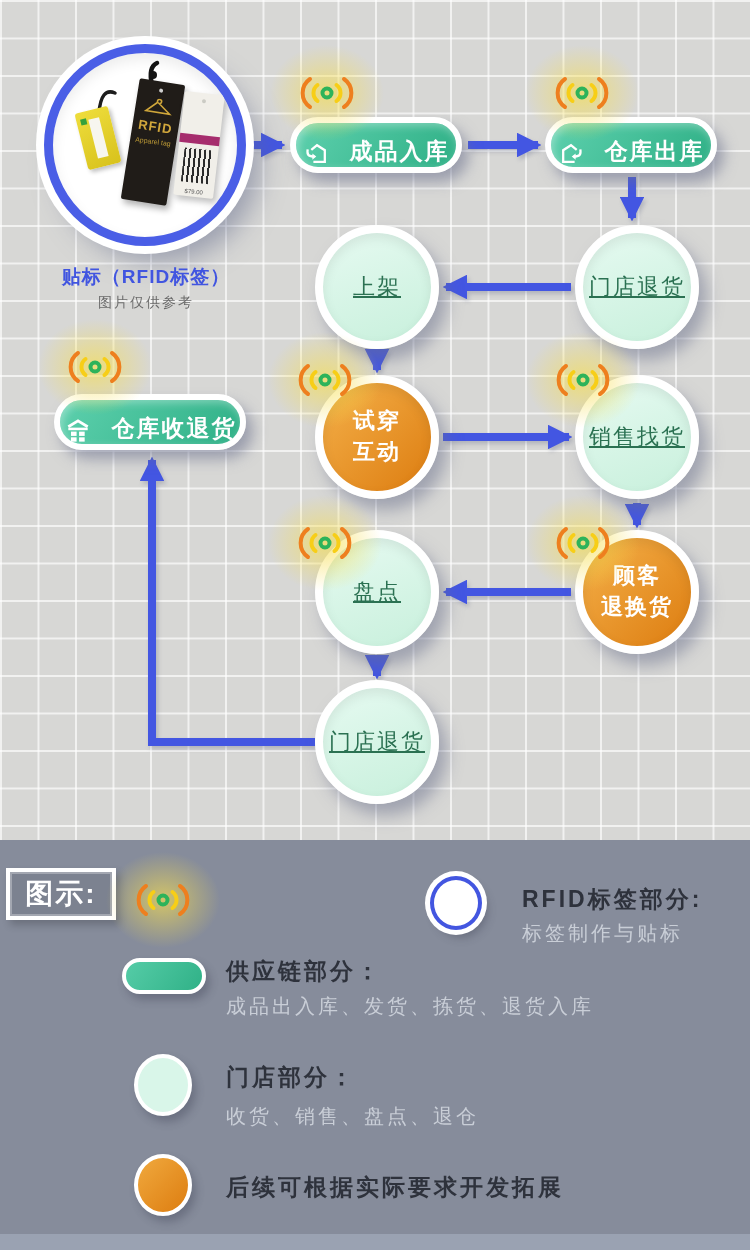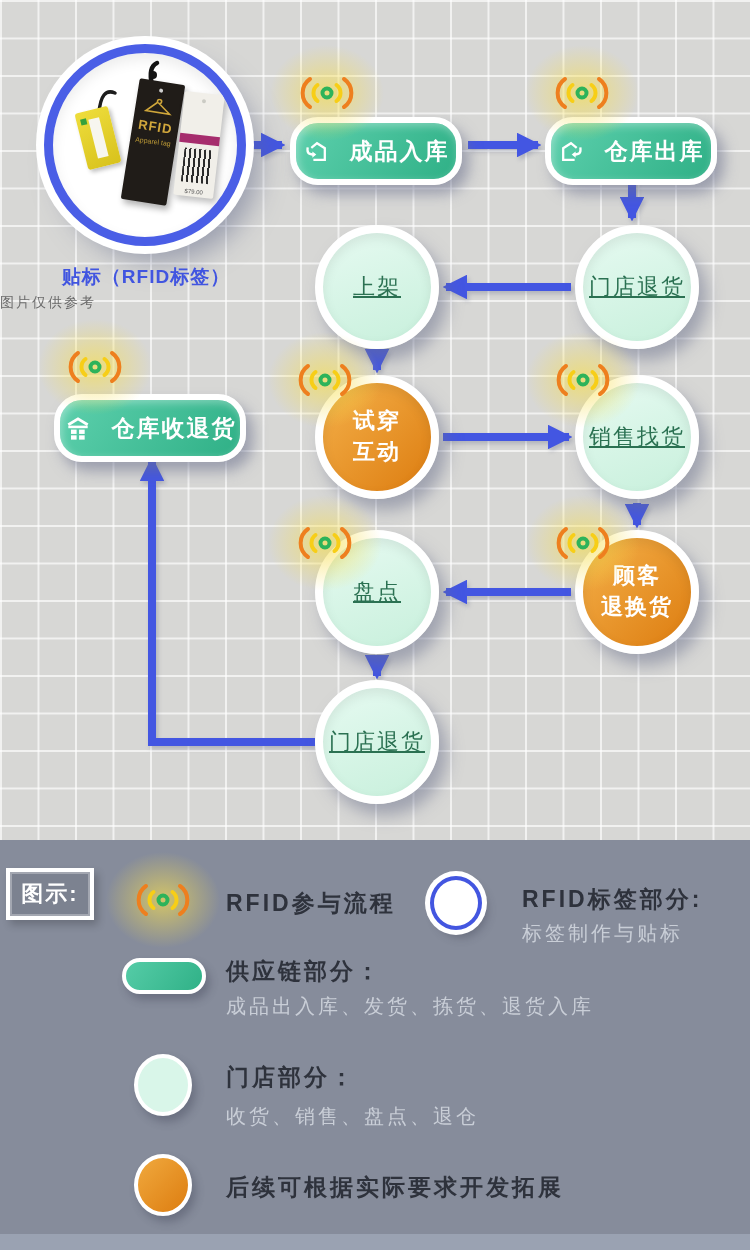--- a/index.html
+++ b/index.html
@@ -37,29 +37,29 @@
   .btag .rfid-sub { color:#bd9a36; font-size:7px; margin-top:4px; transform:rotate(-2deg); }
   .wtag { position:absolute; left:126px; top:40px; width:40px; height:104px; border-radius:2px;
     background:#f1efe9; transform:rotate(6.5deg); box-shadow:3px 4px 6px rgba(0,0,0,.25); }
   .wtag .hole { position:absolute; left:18px; top:6px; width:4px; height:4px; border-radius:50%; background:#cbcbc4; }
   .wtag .stripe { position:absolute; left:0; top:42px; width:40px; height:9px; background:#a62d6d; }
   .wtag .barcode { position:absolute; left:6px; top:56px; width:28px; height:34px;
     background:repeating-linear-gradient(90deg,#2b2b2b 0 2px,transparent 2px 5px); }
   .wtag .price { position:absolute; left:0; bottom:2px; width:40px; text-align:center; font-size:6px; color:#555; }
   .tag-label { position:absolute; left:0; top:264px; width:292px; text-align:center; z-index:2;
     color:#4155e0; font-size:19px; font-weight:bold; letter-spacing:1px; }
-  .tag-sub { position:absolute; left:0; top:294px; width:292px; z-index:2;
+  .tag-sub { position:absolute; left:0; top:294px; width:292px; text-align:center; z-index:2;
     color:#6b6b6b; font-size:14px; letter-spacing:2px; }
 
   
-  .pill { position:absolute; height:68px; z-index:2;
+  .pill { position:absolute; height:56px; z-index:2;
     border:6px solid #fff; border-radius:28px;
     background:linear-gradient(125deg,#5dd0ad,#2fb086);
     box-shadow:inset 2px 3px 8px rgba(255,255,255,.35), 7px 9px 14px rgba(105,112,140,.55);
-    display:flex; align-items:center; justify-content:center; gap:20px;
+    display:flex; align-items:flex-end; justify-content:center; gap:20px;
     color:#fff; font-weight:bold; font-size:23px; letter-spacing:2px; }
   #pill-in  { left:290px; top:117px; width:172px; }
   #pill-out { left:545px; top:117px; width:172px; }
   #pill-ret { left:54px;  top:394px; width:192px; }
 
   
   .cnode { position:absolute; width:124px; height:124px; z-index:2;
     border:8px solid #fff; border-radius:50%;
     display:flex; align-items:center; justify-content:center; text-align:center;
     font-size:22px; letter-spacing:2px; line-height:1.4; white-space:pre-line;
@@ -69,25 +69,25 @@
 
   
   .rfid { position:absolute; width:54px; height:40px; z-index:5; }
   .rfid::before { content:""; position:absolute; left:-30px; top:-28px; width:114px; height:96px;
     background:radial-gradient(closest-side, rgba(246,222,80,.68), rgba(246,222,80,0)); }
   .rfid svg { position:relative; }
 
   
   #legend { position:absolute; left:0; top:840px; width:750px; height:410px; background:#868c9b; }
   #legend-strip { position:absolute; left:0; bottom:0; width:750px; height:16px; background:#9aa2b2; }
-  .legend-title-box { position:absolute; left:6px; top:28px; width:88px; height:52px;
+  .legend-title-box { position:absolute; left:6px; top:28px; width:110px; height:52px;
     border:4px solid #fff; background:rgba(0,0,0,.07);
     box-shadow:inset 0 0 0 2px rgba(255,255,255,.3), 4px 5px 8px rgba(0,0,0,.2);
     display:flex; align-items:center; justify-content:center;
-    color:#fff; font-size:22px; font-weight:bold; letter-spacing:2px; }
+    color:#fff; font-size:28px; font-weight:bold; letter-spacing:2px; }
   .lg-title { position:absolute; color:#2e323c; font-size:23px; font-weight:bold; letter-spacing:3px; }
   .lg-sub   { position:absolute; color:#c9ced7; font-size:20px; letter-spacing:3px; }
   .lg-tagcircle { position:absolute; left:430px; top:36px; width:52px; height:54px;
     background:#fff; border:4px solid #4356e0; border-radius:50%;
     box-shadow:0 0 0 5px #fff, 5px 7px 10px rgba(45,50,70,.35); }
   .lg-pill { position:absolute; left:122px; top:118px; width:84px; height:36px;
     border:4px solid #fff; border-radius:20px;
     background:linear-gradient(125deg,#55cca7,#30b187);
     box-shadow:4px 6px 9px rgba(45,50,70,.3); }
   .lg-circ { position:absolute; width:58px; height:62px; border:4px solid #fff; border-radius:50%;
@@ -276,21 +276,20 @@
 
     <div class="rfid" style="left:136px;top:40px">
       <svg width="54" height="40" viewBox="0 0 54 40" fill="none" stroke-linecap="round">
         <path d="M10 6 A17 17 0 0 0 10 34" stroke="#ee7f1e" stroke-width="4"></path>
         <path d="M17.5 12 A10 10 0 0 0 17.5 28" stroke="#f7ce17" stroke-width="4"></path>
         <circle cx="27" cy="20" r="4.5" stroke="#2db35a" stroke-width="4"></circle>
         <path d="M36.5 12 A10 10 0 0 1 36.5 28" stroke="#f7ce17" stroke-width="4"></path>
         <path d="M44 6 A17 17 0 0 1 44 34" stroke="#ee7f1e" stroke-width="4"></path>
       </svg>
     </div>
-    <div class="lg-title" style="left:226px;top:48px">RFID参与流程</div>
 
     <div class="lg-tagcircle"></div>
     <div class="lg-title" style="left:522px;top:44px">RFID标签部分:</div>
     <div class="lg-sub" style="left:522px;top:80px">标签制作与贴标</div>
 
     <div class="lg-pill"></div>
     <div class="lg-title" style="left:226px;top:116px">供应链部分：</div>
     <div class="lg-sub" style="left:226px;top:153px">成品出入库、发货、拣货、退货入库</div>
 
     <div class="lg-circ lg-mint"></div>

